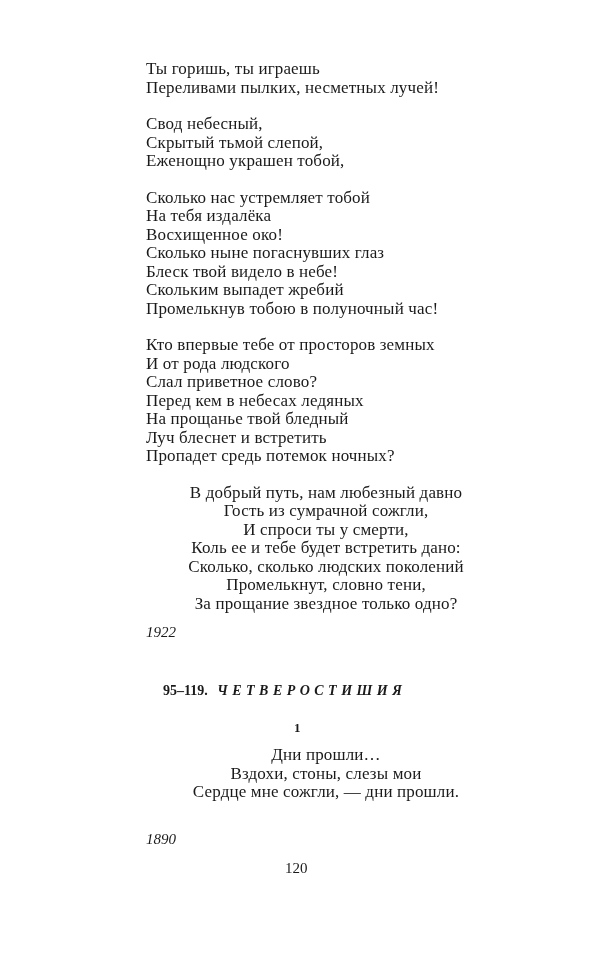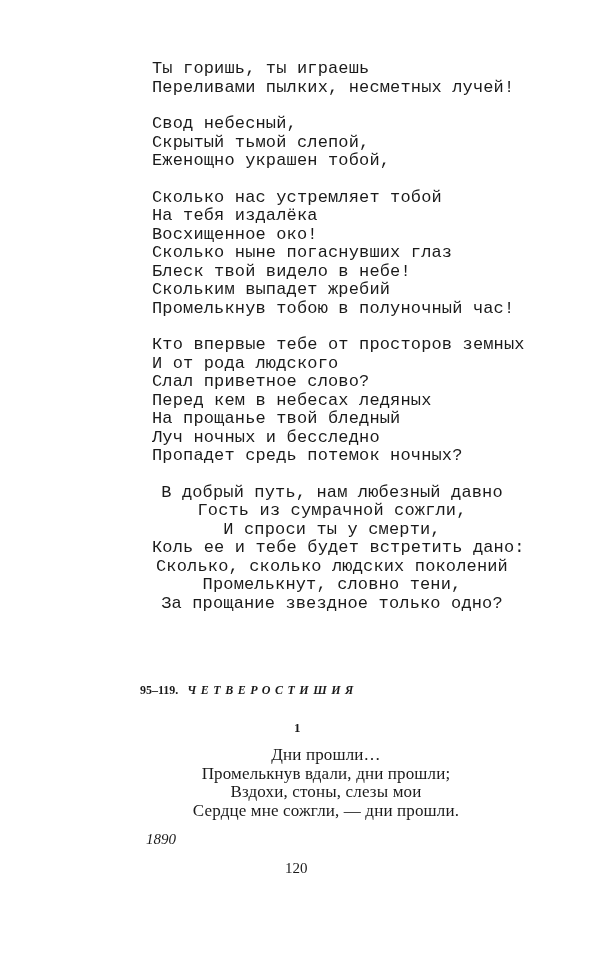--- a/index.html
+++ b/index.html
@@ -10,45 +10,44 @@
     body {
       width: 600px;
       height: 976px;
       position: relative;
       overflow: hidden;
       font-family: "Liberation Serif", "DejaVu Serif", serif;
       color: #1a1a1a;
     }
     .page {
       position: absolute;
-      left: 152px;
+      left: 146px;
       top: 60px;
       width: 360px;
-      font-family: Liberation Mono, monospace;
     }
     .line {
       font-size: 17px;
       line-height: 18.5px;
       white-space: nowrap;
       letter-spacing: 0.15px;
     }
     .stanza {
       margin-bottom: 18px;
     }
     .year {
       font-style: italic;
       font-size: 15px;
       line-height: 18px;
       margin-top: 4px;
     }
     .section-heading {
       position: absolute;
-      left: 140px;
+      left: 163px;
       top: 683px;
-      font-size: 12px;
+      font-size: 14px;
       font-weight: bold;
       white-space: nowrap;
     }
     .section-heading .num {
       font-weight: bold;
     }
     .section-heading .title {
       font-style: italic;
       font-weight: bold;
       letter-spacing: 4.5px;
@@ -105,43 +104,43 @@
     <div class="line">Блеск твой видело в небе!</div>
     <div class="line">Скольким выпадет жребий</div>
     <div class="line">Промелькнув тобою в полуночный час!</div>
   </div>
   <div class="stanza">
     <div class="line">Кто впервые тебе от просторов земных</div>
     <div class="line">И от рода людского</div>
     <div class="line">Слал приветное слово?</div>
     <div class="line">Перед кем в небесах ледяных</div>
     <div class="line">На прощанье твой бледный</div>
-    <div class="line">Луч ночных и бесследно</div>
+    <div class="line">Луч блеснет и встретить</div>
     <div class="line">Пропадет средь потемок ночных?</div>
   </div>
   <div class="stanza" style="margin-bottom: 10px; text-align: center;">
     <div class="line">В добрый путь, нам любезный давно</div>
     <div class="line">Гость из сумрачной сожгли,</div>
     <div class="line">И спроси ты у смерти,</div>
     <div class="line">Коль ее и тебе будет встретить дано:</div>
     <div class="line">Сколько, сколько людских поколений</div>
     <div class="line">Промелькнут, словно тени,</div>
     <div class="line">За прощание звездное только одно?</div>
   </div>
+  <div class="year">1922</div>
 </div>
 
 <div class="section-heading">
   <span class="num">95–119.</span>
   <span class="title">ЧЕТВЕРОСТИШИЯ</span>
 </div>
 
 <div class="poem-number">1</div>
 
 <div class="quatrain">
   <div class="line">Дни прошли…</div>
-  <div class="line">Промелькнув вдали, дни прошли;</div>
   <div class="line">Вздохи, стоны, слезы мои</div>
   <div class="line">Сердце мне сожгли, — дни прошли.</div>
 </div>
 
 <div class="year2">1890</div>
 
 <div class="page-number">120</div>
 
 </body></html>

